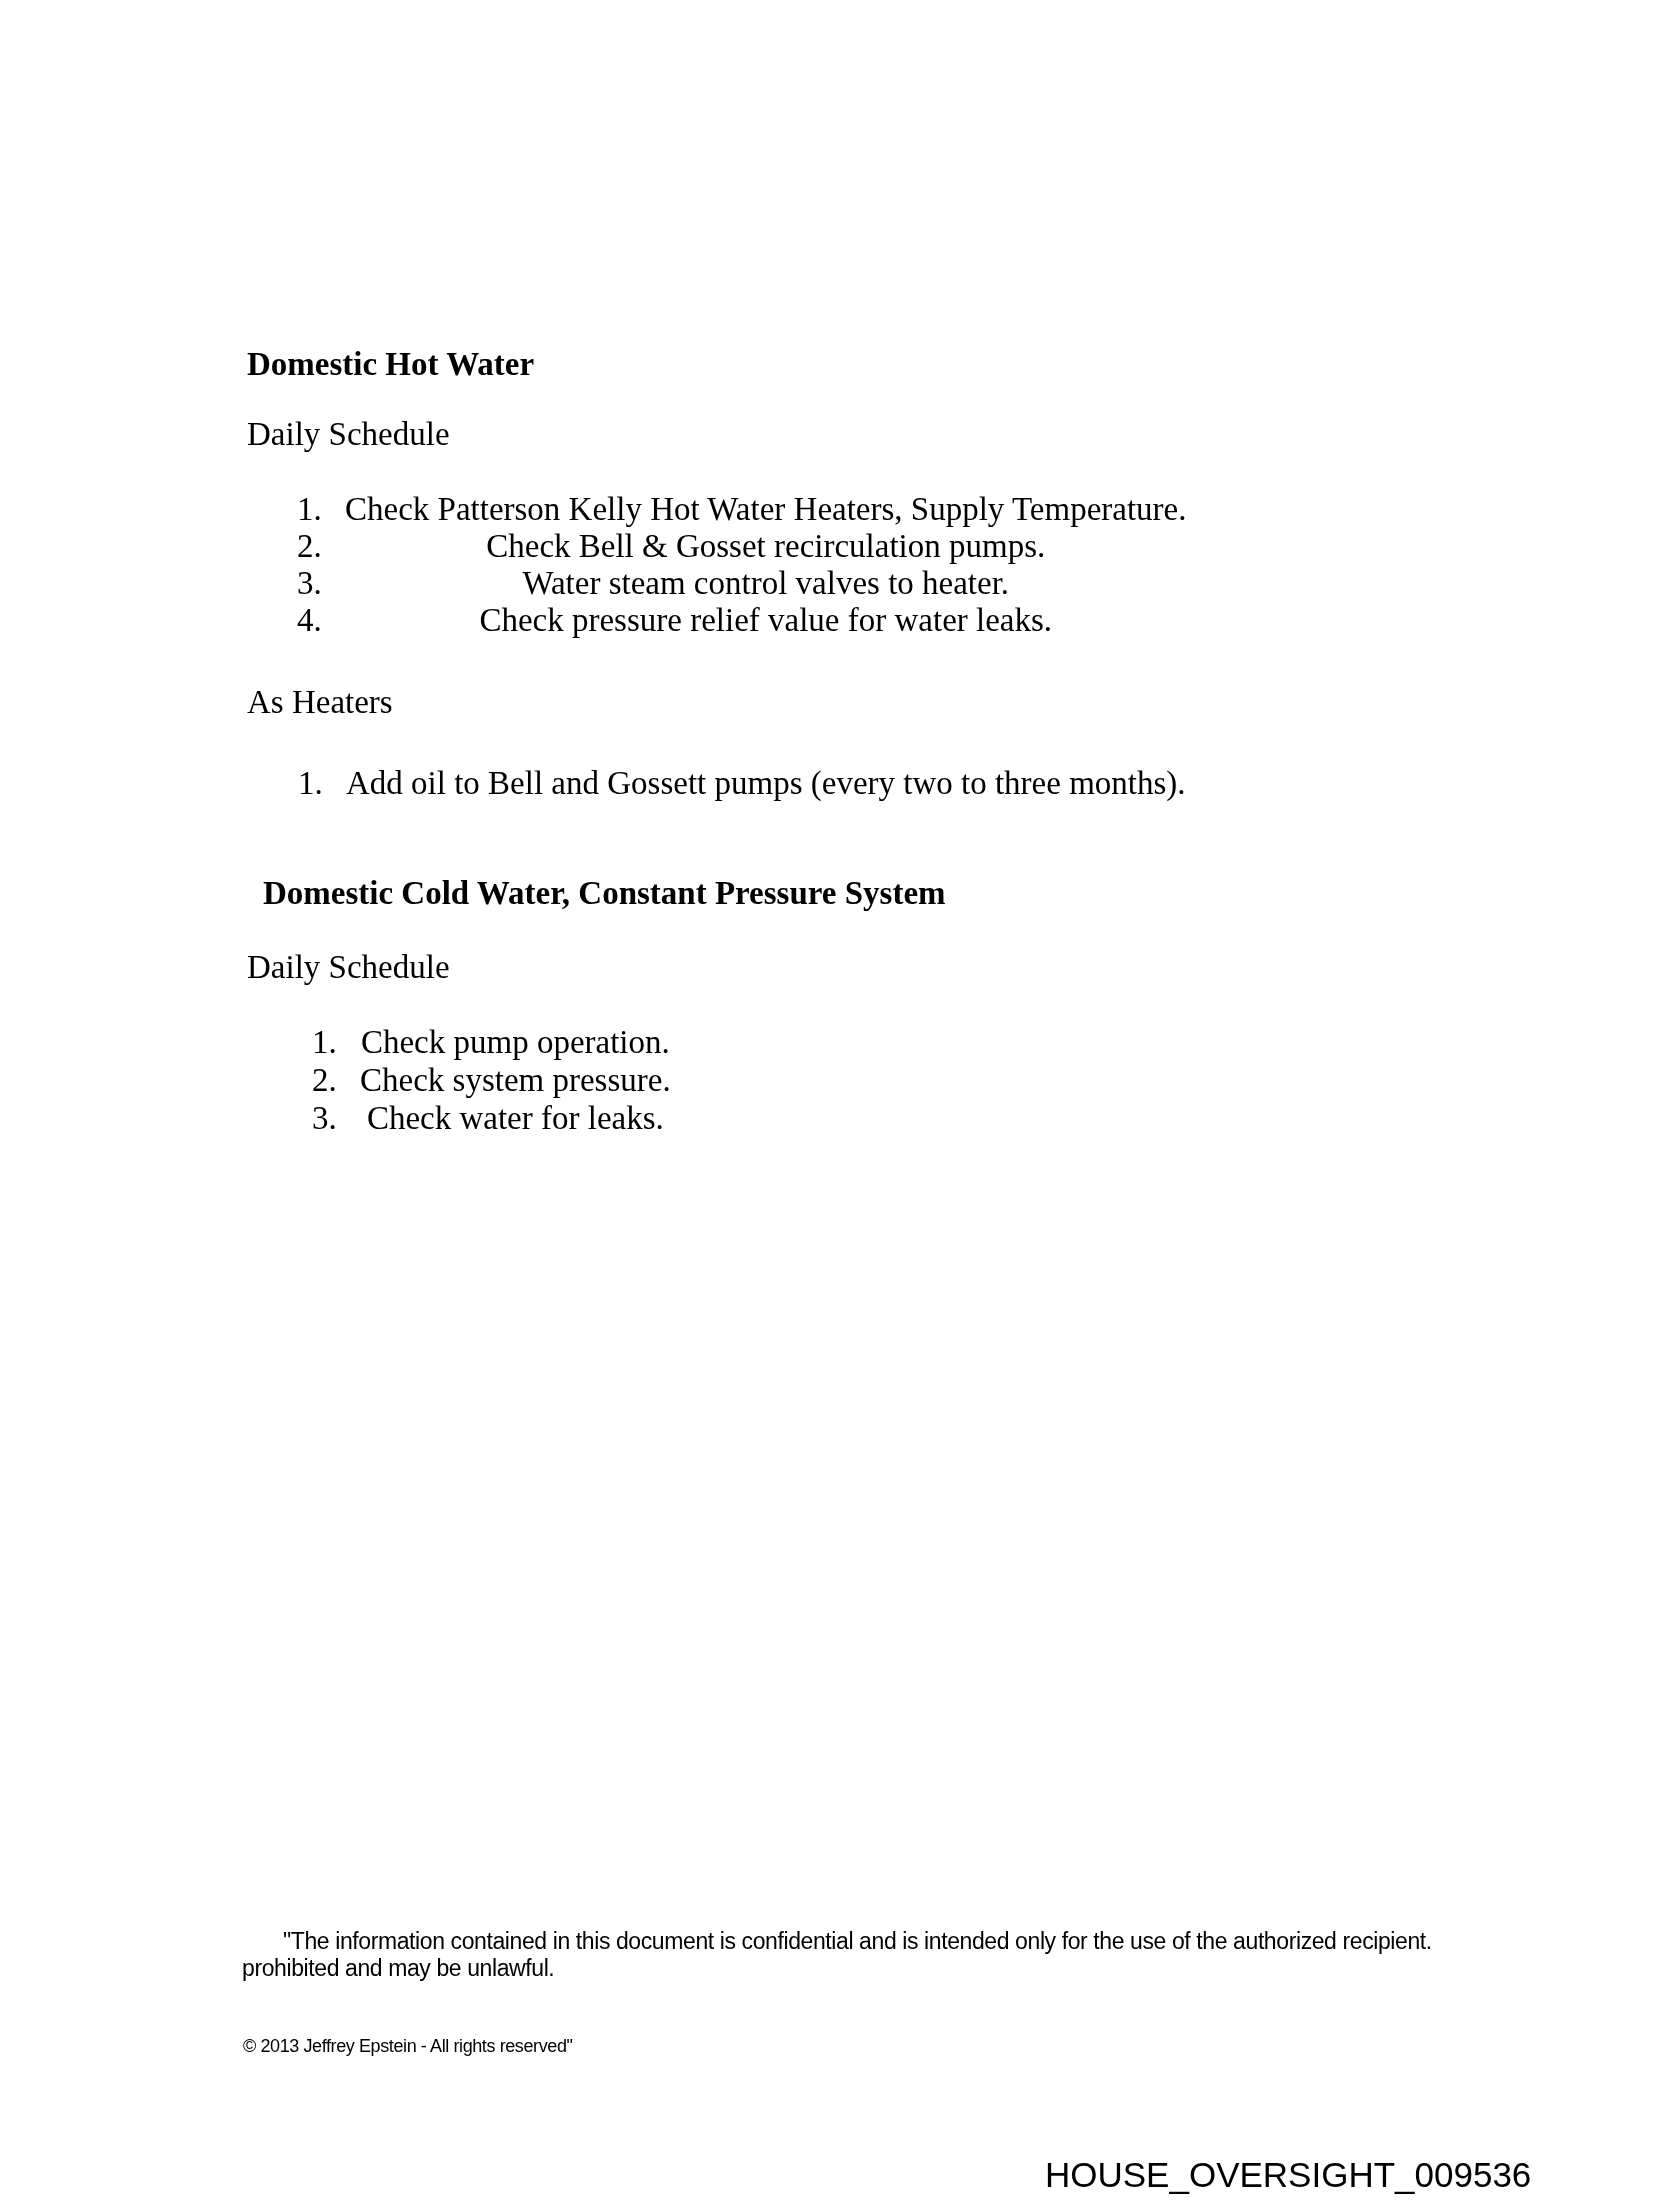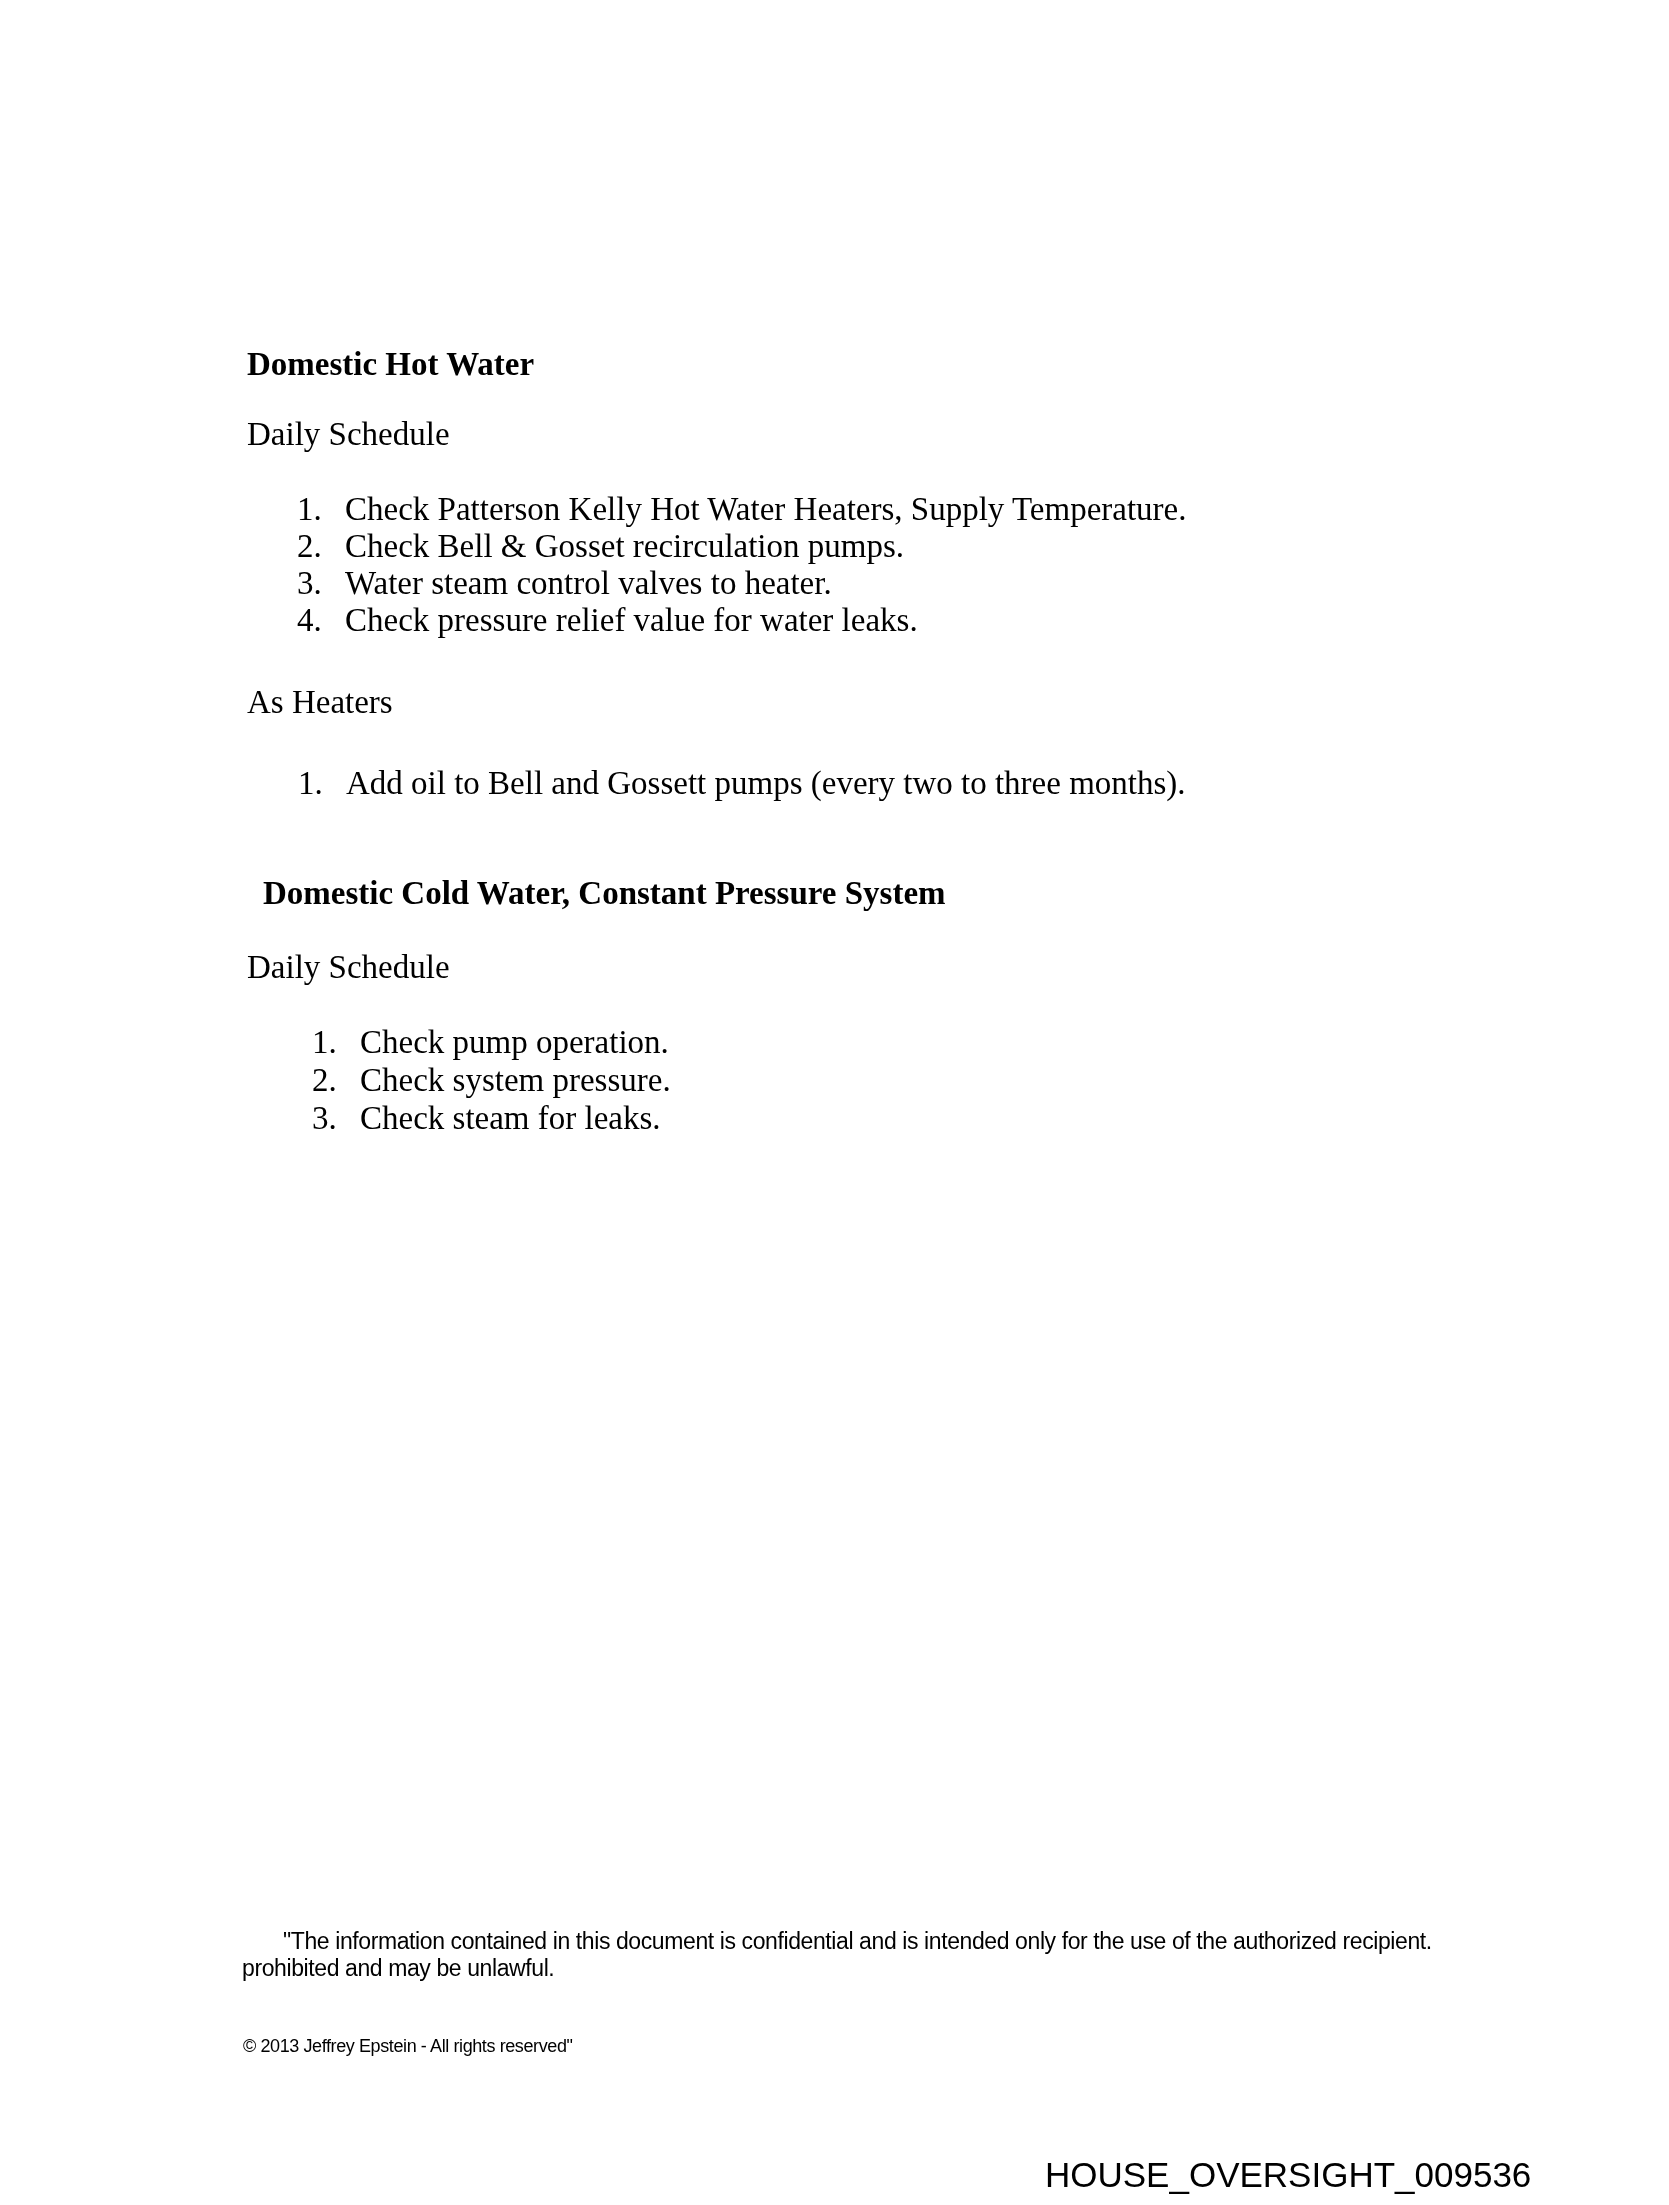--- a/index.html
+++ b/index.html
@@ -23,20 +23,21 @@
   .bold { font-weight: bold; }
   .abs { position: absolute; white-space: nowrap; }
 
   
   .numlist { counter-reset: n; }
   .numlist .li {
     position: relative;
     padding-left: 48px;
     line-height: 37px;
     white-space: nowrap;
+    text-align: center;
   }
   .numlist.wide .li { line-height: 38px; }
   .numlist .li::before {
     counter-increment: n;
     content: counter(n) ".";
     position: absolute;
     left: 0;
     top: 0;
   }
 
@@ -83,21 +84,21 @@
     <div class="li">Add oil to Bell and Gossett pumps (every two to three months).</div>
   </div>
 
   <div class="abs serif bold" style="left:263px; top:875px; line-height:37px;">Domestic Cold Water, Constant Pressure System</div>
 
   <div class="abs serif" style="left:247px; top:949px; line-height:37px;">Daily Schedule</div>
 
   <div class="abs serif numlist wide" style="left:312px; top:1023px;">
     <div class="li">Check pump operation.</div>
     <div class="li">Check system pressure.</div>
-    <div class="li">Check steam for leaks.</div>
+    <div class="li">Check water for leaks.</div>
   </div>
 
   <div class="abs sans disclaimer" style="left:242px; top:1928px;">
     <div class="line indent1">"The information contained in this document is confidential and is intended only for the use of the authorized recipient.</div>
     <div class="line">prohibited and may be unlawful.</div>
   </div>
 
   <div class="abs sans copyright" style="left:243px; top:2036px;">© 2013 Jeffrey Epstein - All rights reserved"</div>
 
   <div class="abs sans bates" style="right:17.7px; top:2156px;margin-left:38px;">HOUSE_OVERSIGHT_009536</div>

